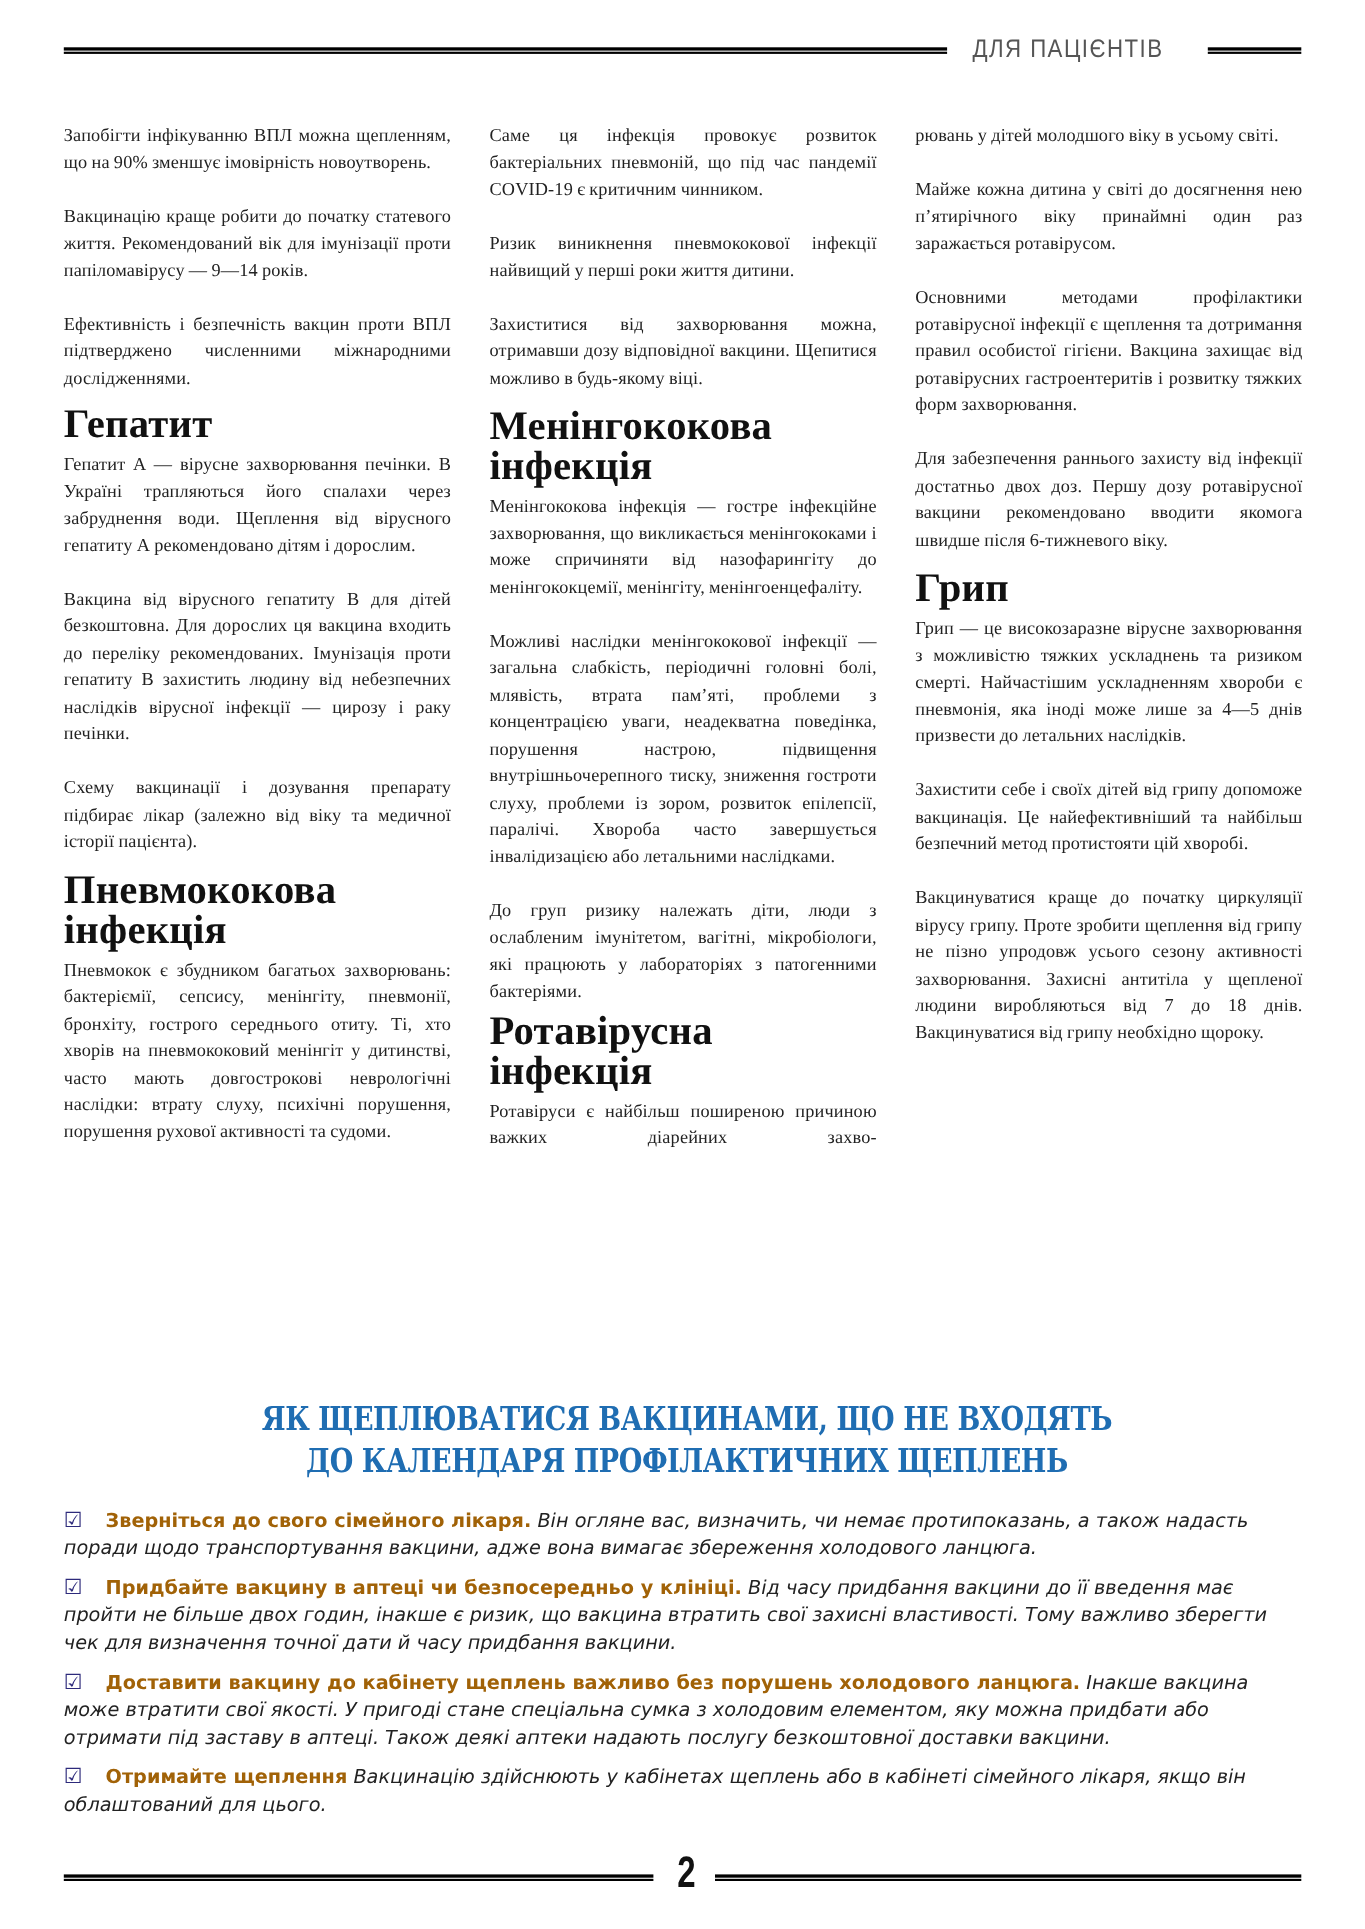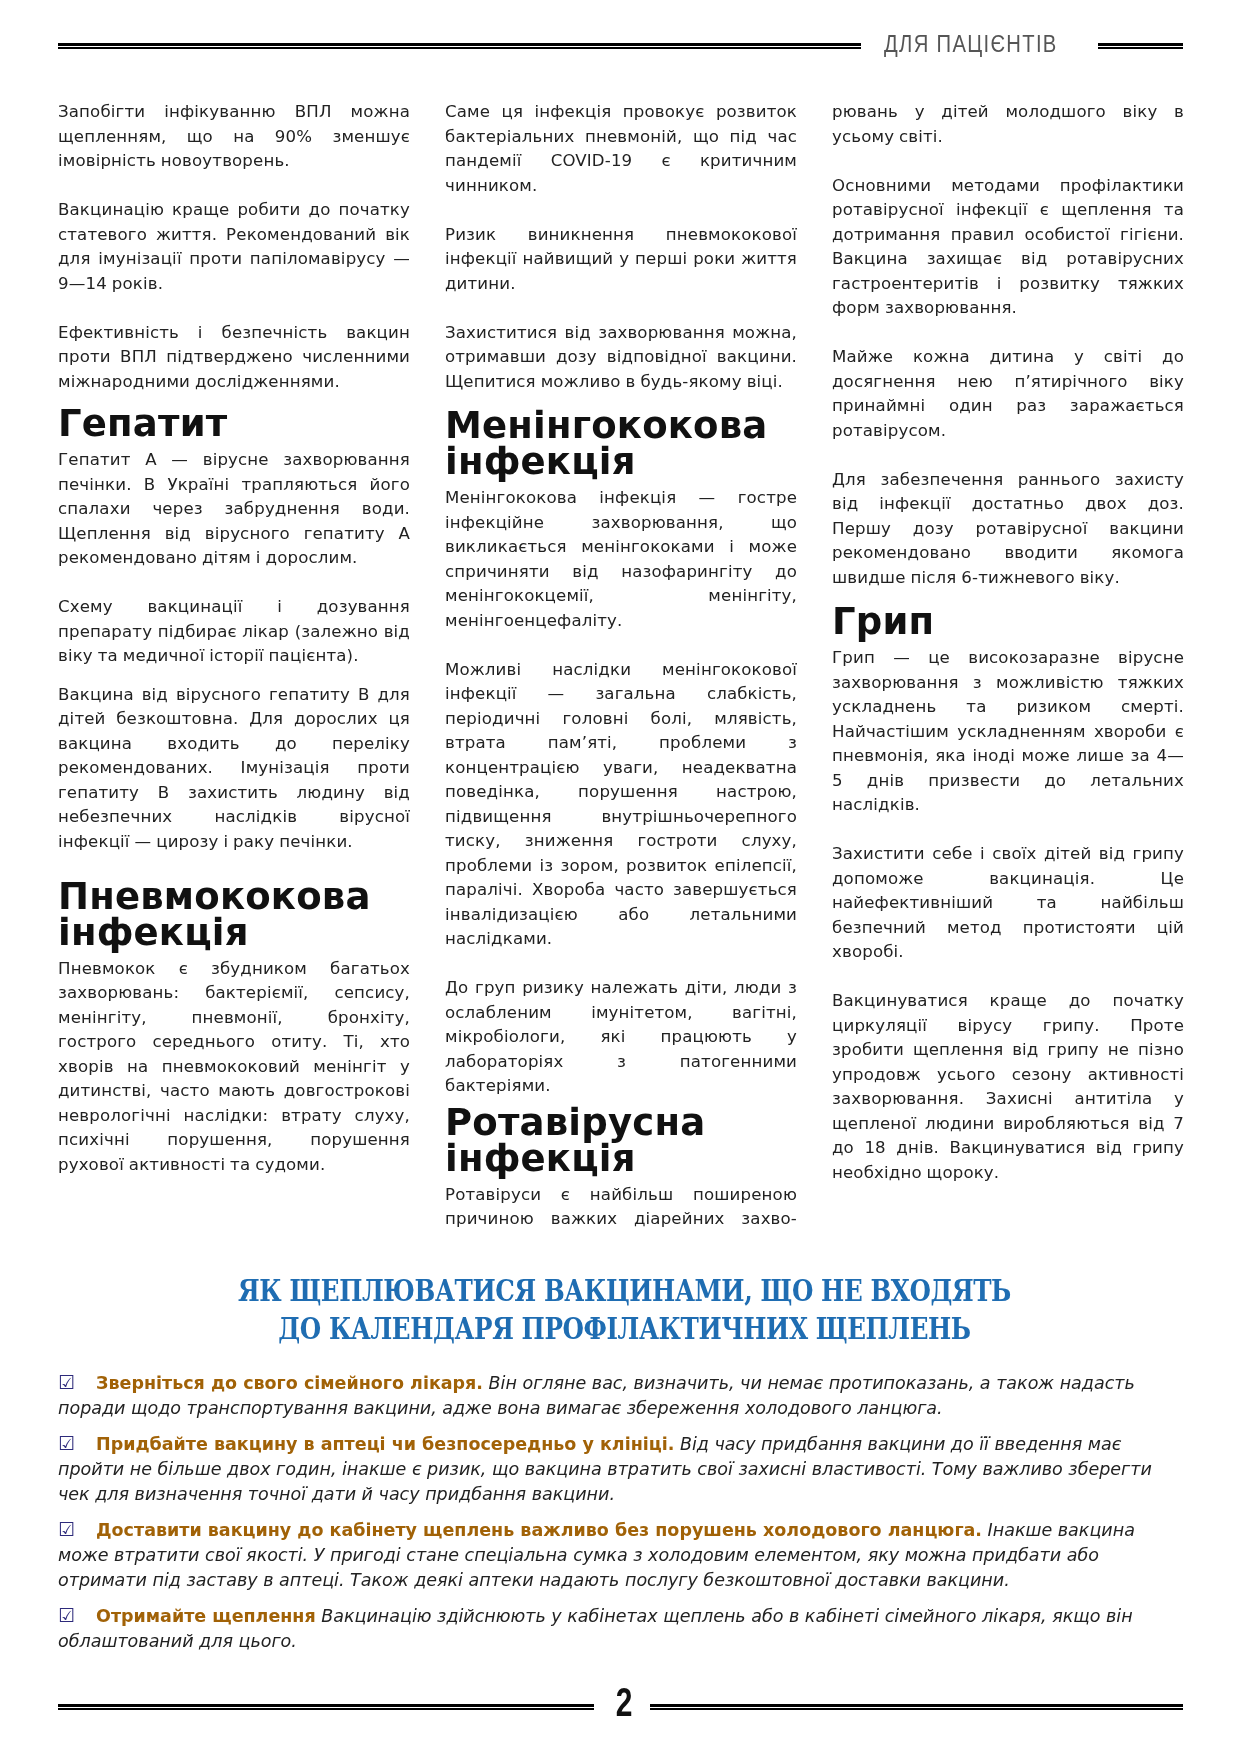--- a/index.html
+++ b/index.html
@@ -8,21 +8,21 @@
 
   
   .header { position: absolute; top: 31px; left: 58px; width: 1125px; height: 24px; }
   .dbl-rule { position: absolute; height: 6px; border-top: 3px solid #000; border-bottom: 2px solid #000; box-sizing: border-box; }
   .header .rule-left { left: 0; top: 12px; width: 803px; }
   .header .rule-right { left: 1040px; top: 12px; width: 85px; }
   .header .section-label { position: absolute; left: 826px; top: 0; font-family: "Liberation Sans", sans-serif;
         font-size: 23px; letter-spacing: 1.5px; color: #555; transform: scaleX(0.88); transform-origin: left top; white-space: nowrap; }
 
   
-  .columns { position: absolute; top: 100px; left: 58px; width: 1130px; height: 1120px; }
+  .columns { position: absolute; top: 111px; left: 58px; width: 1130px; height: 1120px; font-family: Liberation Serif, serif; }
   .col { position: absolute; top: 0; width: 352px; }
   .col.c1 { left: 0; }
   .col.c2 { left: 387px; }
   .col.c3 { left: 774px; }
   .col p { margin: 0 0 24.5px 0; font-size: 16.6px; line-height: 24.5px; text-align: justify;
            letter-spacing: 0.15px; word-spacing: -0.5px; color: #222; }
   .col h2 { margin: 6px 0 6px 0; font-size: 37px; line-height: 36px; font-weight: bold; color: #111;
            letter-spacing: 0.2px; }
 
   
@@ -56,22 +56,22 @@
 
 <div class="columns">
 
   <div class="col c1">
     <p>Запобігти інфікуванню ВПЛ можна щепленням, що на 90% зменшує імовірність новоутворень.</p>
     <p>Вакцинацію краще робити до початку статевого життя. Рекомендований вік для імунізації проти папіломавірусу — 9—14 років.</p>
     <p style="margin-bottom:12px">Ефективність і безпечність вакцин проти ВПЛ підтверджено численними міжнародними дослідженнями.</p>
 
     <h2>Гепатит</h2>
     <p>Гепатит А — вірусне захворювання печінки. В Україні трапляються його спалахи через забруднення води. Щеплення від вірусного гепатиту А рекомендовано дітям і дорослим.</p>
+    <p>Вакцина від вірусного гепатиту В для дітей безкоштовна. Для дорослих ця вакцина входить до переліку рекомендованих. Імунізація проти гепатиту В захистить людину від небезпечних наслідків вірусної інфекції — цирозу і раку печінки.</p>
     <p style="margin-bottom:14px">Схему вакцинації і дозування препарату підбирає лікар (залежно від віку та медичної історії пацієнта).</p>
-    <p>Вакцина від вірусного гепатиту В для дітей безкоштовна. Для дорослих ця вакцина входить до переліку рекомендованих. Імунізація проти гепатиту В захистить людину від небезпечних наслідків вірусної інфекції — цирозу і раку печінки.</p>
 
     <h2>Пневмококова інфекція</h2>
     <p>Пневмокок є збудником багатьох захворювань: бактеріємії, сепсису, менінгіту, пневмонії, бронхіту, гострого середнього отиту. Ті, хто хворів на пневмококовий менінгіт у дитинстві, часто мають довгострокові неврологічні наслідки: втрату слуху, психічні порушення, порушення рухової активності та судоми.</p>
   </div>
 
   <div class="col c2">
     <p>Саме ця інфекція провокує розвиток бактеріальних пневмоній, що під час пандемії COVID-19 є критичним чинником.</p>
     <p>Ризик виникнення пневмококової інфекції найвищий у перші роки життя дитини.</p>
     <p style="margin-bottom:14px">Захиститися від захворювання можна, отримавши дозу відповідної вакцини. Щепитися можливо в будь-якому віці.</p>
 
@@ -79,22 +79,22 @@
     <p>Менінгококова інфекція — гостре інфекційне захворювання, що викликається менінгококами і може спричиняти від назофарингіту до менінгококцемії, менінгіту, менінгоенцефаліту.</p>
     <p>Можливі наслідки менінгококової інфекції — загальна слабкість, періодичні головні болі, млявість, втрата пам’яті, проблеми з концентрацією уваги, неадекватна поведінка, порушення настрою, підвищення внутрішньочерепного тиску, зниження гостроти слуху, проблеми із зором, розвиток епілепсії, паралічі. Хвороба часто завершується інвалідизацією або летальними наслідками.</p>
     <p style="margin-bottom:4px">До груп ризику належать діти, люди з ослабленим імунітетом, вагітні, мікробіологи, які працюють у лабораторіях з патогенними бактеріями.</p>
 
     <h2>Ротавірусна інфекція</h2>
     <p style="text-align-last:justify">Ротавіруси є найбільш поширеною причиною важких діарейних захво-</p>
   </div>
 
   <div class="col c3">
     <p>рювань у дітей молодшого віку в усьому світі.</p>
+    <p>Майже кожна дитина у світі до досягнення нею п’ятирічного віку принаймні один раз заражається ротавірусом.</p>
     <p>Основними методами профілактики ротавірусної інфекції є щеплення та дотримання правил особистої гігієни. Вакцина захищає від ротавірусних гастроентеритів і розвитку тяжких форм захворювання.</p>
-    <p>Майже кожна дитина у світі до досягнення нею п’ятирічного віку принаймні один раз заражається ротавірусом.</p>
     <p style="margin-bottom:14px">Для забезпечення раннього захисту від інфекції достатньо двох доз. Першу дозу ротавірусної вакцини рекомендовано вводити якомога швидше після 6-тижневого віку.</p>
 
     <h2>Грип</h2>
     <p>Грип — це високозаразне вірусне захворювання з можливістю тяжких ускладнень та ризиком смерті. Найчастішим ускладненням хвороби є пневмонія, яка іноді може лише за 4—5 днів призвести до летальних наслідків.</p>
     <p>Захистити себе і своїх дітей від грипу допоможе вакцинація. Це найефективніший та найбільш безпечний метод протистояти цій хворобі.</p>
     <p>Вакцинуватися краще до початку циркуляції вірусу грипу. Проте зробити щеплення від грипу не пізно упродовж усього сезону активності захворювання. Захисні антитіла у щепленої людини виробляються від 7 до 18 днів. Вакцинуватися від грипу необхідно щороку.</p>
   </div>
 </div>
 
 <div class="callout-title">

